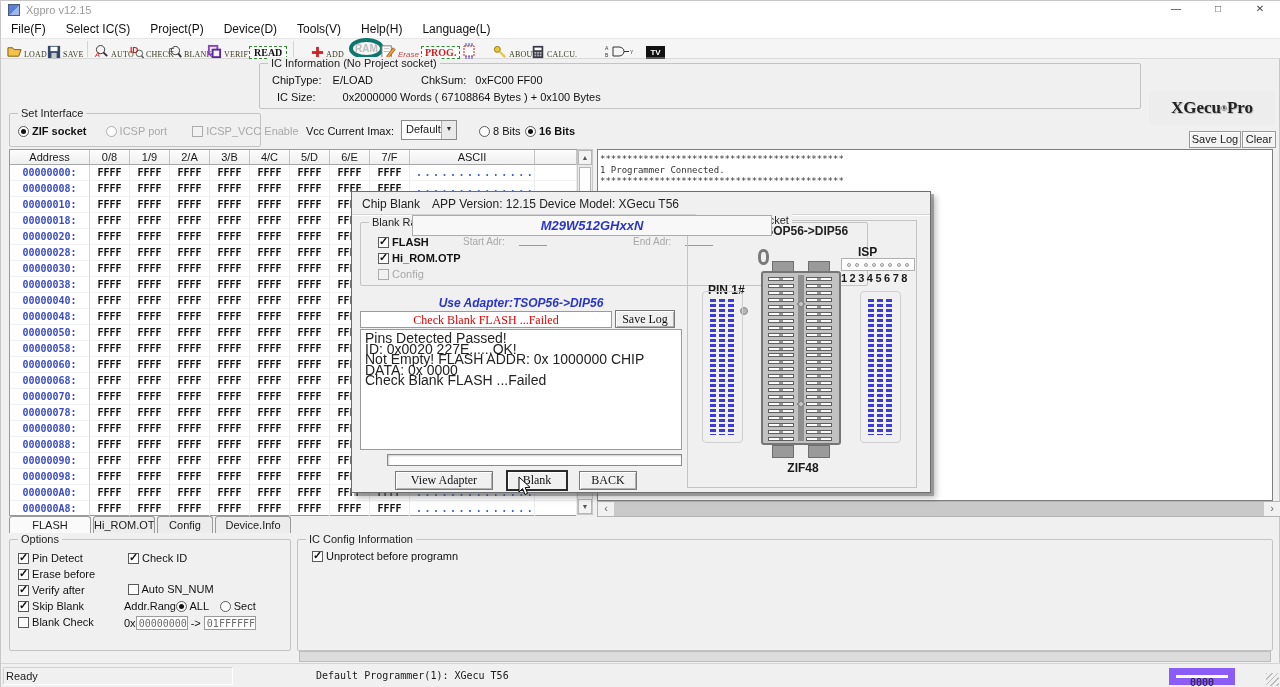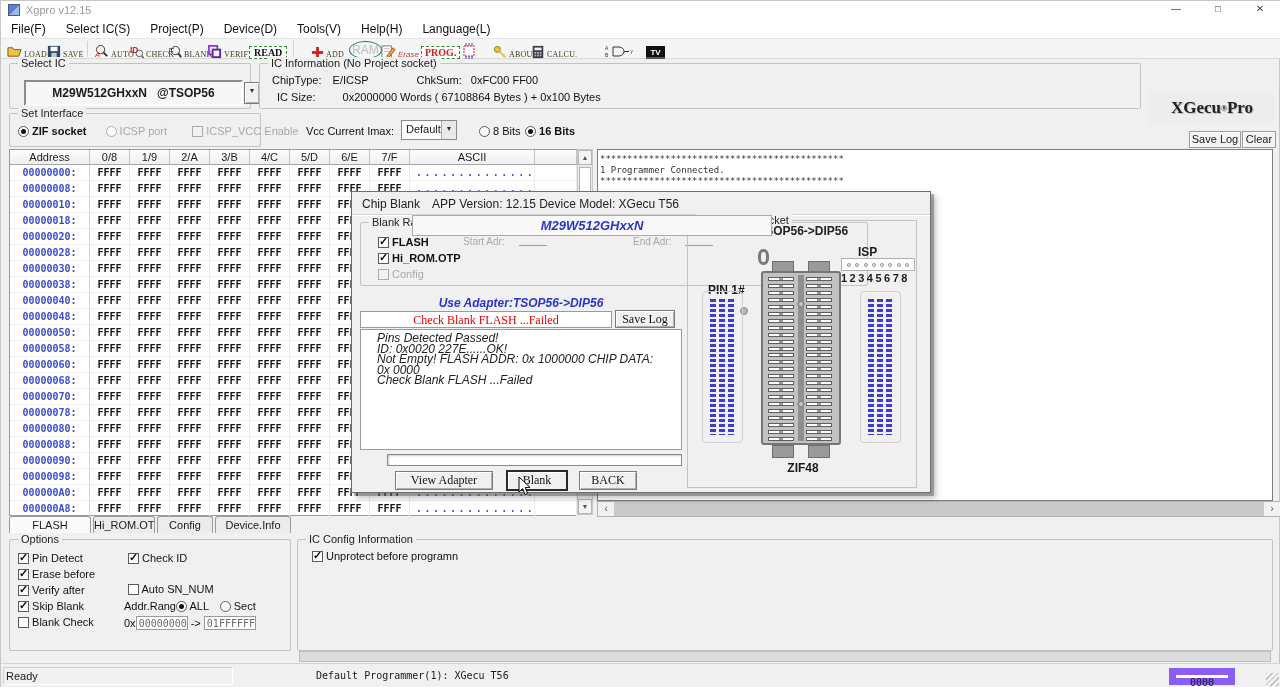--- a/index.html
+++ b/index.html
@@ -14,21 +14,21 @@
   .win-controls { position:absolute; right:0; top:0; height:18px; display:flex; }
   .win-btn { width:42px; height:18px; text-align:center; line-height:16px; color:#444; font-size:10px; }
   .menubar { position:absolute; left:0; top:18px; width:1280px; height:19px; background:#fff; display:flex; align-items:center; }
   .menu-item { padding:0 10px; font-size:12px; color:#111; }
   .toolbar { position:absolute; left:0; top:37px; width:1280px; height:21px; background:#f5f5f5; border-bottom:1px solid #d9d9d9; border-top:1px solid #e7e7e7; }
   .titem { position:absolute; top:0; height:20px; display:flex; align-items:flex-end; gap:2px; }
   .tlabel { font-family:"Liberation Serif", serif; font-size:8px; color:#3a3a20; letter-spacing:.2px; }
   .tsep { position:absolute; top:2px; width:1px; height:16px; background:#d4d4d4; }
   .read-box { border:1px dashed #2e8b2e; background:#fbfbfb; padding:0 4px; font-family:"Liberation Serif",serif; font-weight:bold; font-size:10px; color:#111; }
   .prog-box { border:1px dashed #2e8b2e; background:#fbfbfb; padding:0 3px; font-family:"Liberation Serif",serif; font-weight:bold; font-size:10px; color:#c22; }
-  .ram-txt { font-size:12px; color:#bdbdbd; border:1px solid #0f766e; border-radius:50%; padding:1px 2px; }
+  .ram-txt { font-size:10px; color:#bdbdbd; border:4px solid #0f766e; border-radius:50%; padding:1px 2px;font-weight:bold; }
   .erase-lbl { font-size:8px; color:#c44; font-style:italic; }
   .tv-box { width:19px; height:13px; background:#111; color:#fff; font-size:8px; font-weight:bold; text-align:center; line-height:13px; border-bottom:2px solid #555; }
 
   
   .grp { position:absolute; border:1px solid #c3c3c3; border-radius:2px; }
   .grp-label { position:absolute; top:-7px; left:8px; background:#f0f0f0; padding:0 3px; font-size:11px; color:#222; }
   .cb { display:inline-block; width:11px; height:11px; background:#fff; border:1px solid #5a5a5a; position:relative; vertical-align:-2px; }
   .cb.on::after { content:"✓"; position:absolute; left:0px; top:-3px; font-size:11px; font-weight:bold; color:#111; }
   .cb.dis { border-color:#ababab; background:#f2f2f2; }
   .rd { display:inline-block; width:11px; height:11px; background:#fff; border:1px solid #5a5a5a; border-radius:50%; position:relative; vertical-align:-2px; }
@@ -84,21 +84,21 @@
 
   
   .dialog { position:absolute; left:350px; top:132px; width:580px; height:302px; background:#f0f0f0; border:1px solid #6e6e6e; box-shadow:3px 3px 0 rgba(90,90,90,.45), 5px 5px 6px rgba(0,0,0,.25); z-index:50; }
   .dlg-title { position:absolute; left:10px; top:5px; font-size:12px; color:#222; }
   .dlg-sub { position:absolute; left:80px; top:5px; font-size:12px; color:#222; }
   .dlg-sep { position:absolute; left:0; top:22px; width:100%; height:2px; border-top:1px solid #d2d2d2; border-bottom:1px solid #fff; }
   .device-tab { position:absolute; left:60px; top:23px; width:360px; height:21px; background:#f8f8f8; border:1px solid #ababab; text-align:center; line-height:19px; font-size:13px; font-weight:bold; font-style:italic; color:#2a35c8; z-index:3; }
   .adr-line { position:absolute; width:28px; border-bottom:1px solid #9a9a9a; }
   .use-adapter { position:absolute; left:8px; top:104px; width:322px; text-align:center; font-size:12px; font-weight:bold; font-style:italic; color:#2a35c8; }
   .dlg-status { position:absolute; left:8px; top:119px; width:252px; height:17px; background:#fff; border:1px solid #9a9a9a; text-align:center; font-family:"Liberation Serif", serif; font-size:12px; color:#e00000; line-height:16px; }
-  .dlg-log { position:absolute; left:8px; top:137px; width:322px; height:121px; background:#fff; border:1px solid #9a9a9a; padding:3px 16px; font-size:12px; font-style:italic; color:#222; line-height:10.5px; }
+  .dlg-log { position:absolute; left:8px; top:137px; width:322px; height:121px; background:#fff; border:1px solid #9a9a9a; padding:3px 4px; font-size:14px; color:#222; line-height:10.5px; }
   .dlg-progress { position:absolute; left:35px; top:262px; width:295px; height:12px; border:1px solid #8a8a8a; background:#fff; box-shadow:inset 1px 1px 2px #ccc; }
   .dlg-btn { position:absolute; top:279px; height:19px; }
   .focus-btn { border:1px solid #2a2a2a; box-shadow:0 0 0 1px #2a2a2a, inset 1px 1px 0 #fff; }
 
   
   .socket-grp { position:absolute; left:335px; top:28px; width:230px; height:268px; border:1px solid #c3c3c3; }
   .sock-adapter { position:absolute; left:35px; top:3px; width:160px; text-align:center; font-weight:bold; font-size:12px; color:#222; }
   .isp-lbl { position:absolute; left:170px; top:24px; font-weight:bold; font-size:12px; }
   .isp-box { position:absolute; left:153px; top:37px; width:74px; height:13px; background:#fdfdfd; border:1px solid #b0b0b0; display:flex; align-items:center; justify-content:space-around; padding:0 3px; }
   .isp-dot { width:4px; height:4px; border-radius:50%; background:#e8e8e8; border:1px solid #999; }
@@ -263,31 +263,26 @@
           <text x="25" y="10" font-size="5" fill="#333">Y</text>
         </svg>
     </div>
     <div class="titem" style="left:645px">
       <span class="tv-box">TV</span>
     </div>
   </div>
 
   <div class="main">
 
-    <div class="grp" style="left:8px; top:4px; width:242px; height:46px">
-      <span class="grp-label">Select IC</span>
-      <div class="combo-box">M29W512GHxxN   @TSOP56</div>
-      <div class="combo-btn btn btn-sans"><span class="arrow-d">▼</span></div>
-    </div>
 
     <div class="grp" style="left:258px; top:4px; width:882px; height:46px">
       <span class="grp-label">IC Information (No Project socket)</span>
       <div style="position:absolute; left:12px; top:10px;">
         <span class="w-label">ChipType:</span>
-        <span class="w-label" style="margin-left:8px">E/ICSP</span>
+        <span class="w-label" style="margin-left:8px">E/LOAD</span>
         <span class="w-label" style="margin-left:45px">ChkSum:</span>
         <span class="w-label" style="margin-left:6px">0xFC00 FF00</span>
       </div>
       <div style="position:absolute; left:17px; top:27px;">
         <span class="w-label">IC Size:</span>
         <span class="w-label" style="margin-left:24px">0x2000000 Words ( 67108864 Bytes ) + 0x100 Bytes</span>
       </div>
     </div>
 
     <div class="brand">

